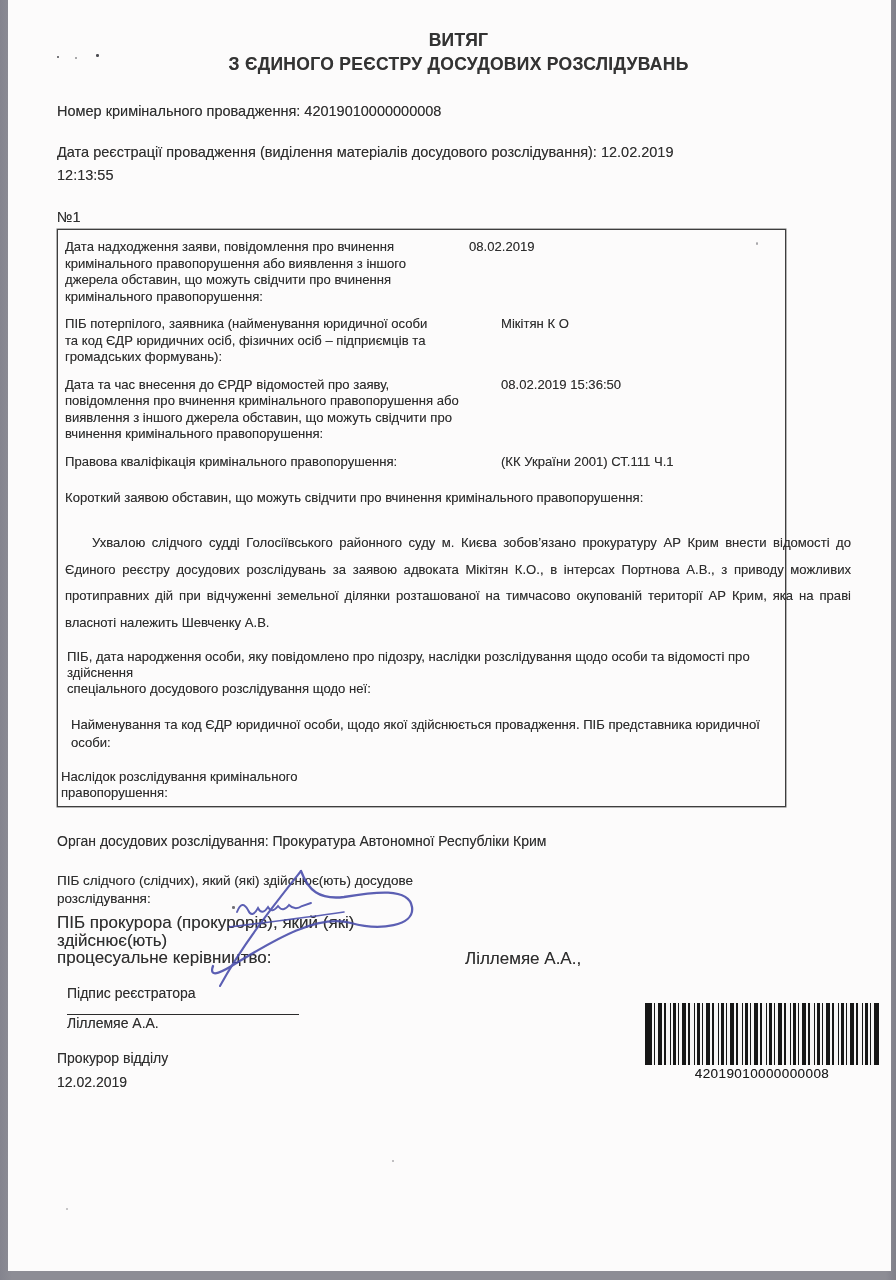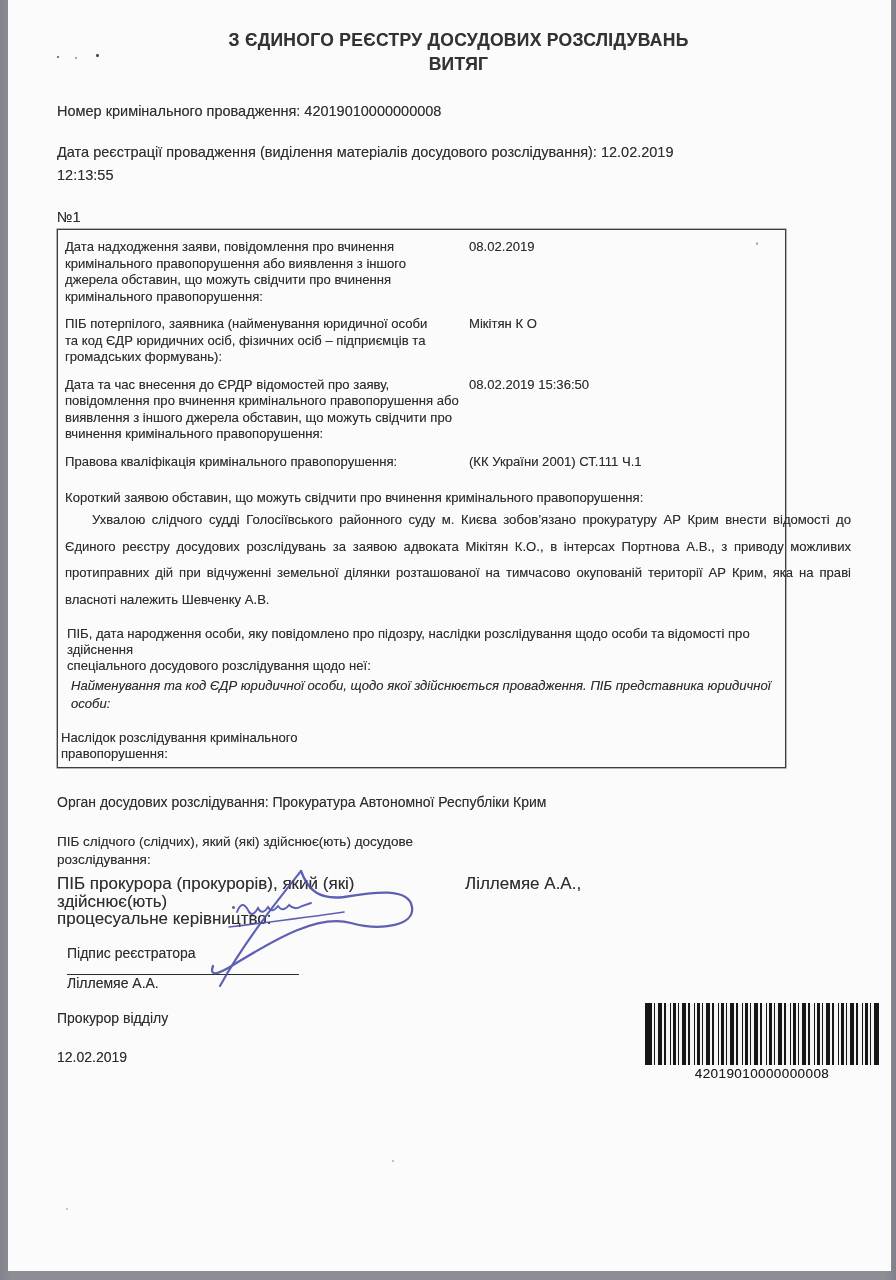--- a/index.html
+++ b/index.html
@@ -31,37 +31,37 @@
   .box{
     margin-top:4px;
     border:1.6px solid #3e3e3e;
     box-shadow:0 0 0 .5px #6b6b6b;
     padding:9px 8px 6px 7px;
     font-size:13.1px;
     width:729px;
     box-sizing:border-box;
   }
   .trow{display:flex;}
-  .trow + .trow{margin-top:11px;}
+  .trow + .trow{margin-top:11px;gap:32px;}
   .trow .lbl{flex:0 0 396px;line-height:16.5px;white-space:pre-line;}
   .trow .val{margin-left:8px;line-height:16.5px;}
   .sum-head{margin-top:19px;line-height:17px;}
-  .para{margin-top:1px;text-align:justify;text-indent:27px;line-height:26.5px;width:786px;}
+  .para{margin-top:24px;text-align:justify;text-indent:27px;line-height:26.5px;width:786px;}
   .suspect{margin-top:13px;line-height:16px;white-space:pre-line;padding-left:2px;}
-  .legal{margin-top:3px;padding-left:6px;line-height:18px;font-style:italic;}
+  .legal{margin-top:19px;padding-left:6px;line-height:18px;}
   .outcome{margin-top:17px;line-height:15.5px;white-space:pre-line;margin-left:-4px;}
   .org-line{margin-top:26px;font-size:14px;}
   .inv-block{margin-top:23px;font-size:13.5px;line-height:17.5px;white-space:pre-line;}
   .pros-row{margin-top:7px;display:flex;font-size:17px;}
   .pros-row .lbl{flex:0 0 408px;line-height:17.5px;white-space:pre-line;}
-  .pros-row .val{line-height:17.5px;}
+  .pros-row .val{line-height:17.5px;margin-top:36px;}
   .sig-row{margin-top:17px;font-size:14px;display:flex;align-items:baseline;flex-direction:column;}
   .sig-rule{display:inline-block;width:232px;border-bottom:1.6px solid #2b2b2b;height:13px;margin:0 9px 0 10px;}
   .pos-line{margin-top:19px;font-size:14px;}
-  .date-line{margin-top:23px;font-size:14px;}
+  .date-line{margin-top:8px;font-size:14px;}
   .barcode{position:absolute;left:637px;top:1003px;width:234px;text-align:center;}
   .bars{
     height:62px;
     border-left:4px solid #161616;border-right:4px solid #161616;
     background:repeating-linear-gradient(to right,
       #161616 0 3px,#f6f5f5 3px 5px,
       #161616 5px 6px,#f6f5f5 6px 9px,
       #161616 9px 13px,#f6f5f5 13px 15px,
       #161616 15px 17px,#f6f5f5 17px 21px,
       #161616 21px 22px,#f6f5f5 22px 24px);
@@ -78,22 +78,22 @@
 
     <div class="speck" style="left:49px;top:56px;width:2px;height:2px;"></div>
     <div class="speck" style="left:67px;top:57px;width:2px;height:1.5px;opacity:.6;"></div>
     <div class="speck" style="left:88px;top:54px;width:2.5px;height:2.5px;"></div>
     <div class="speck" style="left:748px;top:242px;width:2px;height:3px;opacity:.5;"></div>
     <div class="speck" style="left:224px;top:906px;width:2.5px;height:2.5px;opacity:.8;"></div>
     <div class="speck" style="left:384px;top:1160px;width:2px;height:2px;opacity:.45;"></div>
     <div class="speck" style="left:58px;top:1208px;width:2px;height:2px;opacity:.4;"></div>
 
     <div class="titles">
+      <div>ВИТЯГ</div>
       <div>З ЄДИНОГО РЕЄСТРУ ДОСУДОВИХ РОЗСЛІДУВАНЬ</div>
-      <div>ВИТЯГ</div>
     </div>
 
     <div class="case-line">
       <span>Номер кримінального провадження:</span>
       <span>42019010000000008</span>
     </div>
 
     <div class="reg-block">Дата реєстрації провадження (виділення матеріалів досудового розслідування): 12.02.2019
 12:13:55</div>
 

